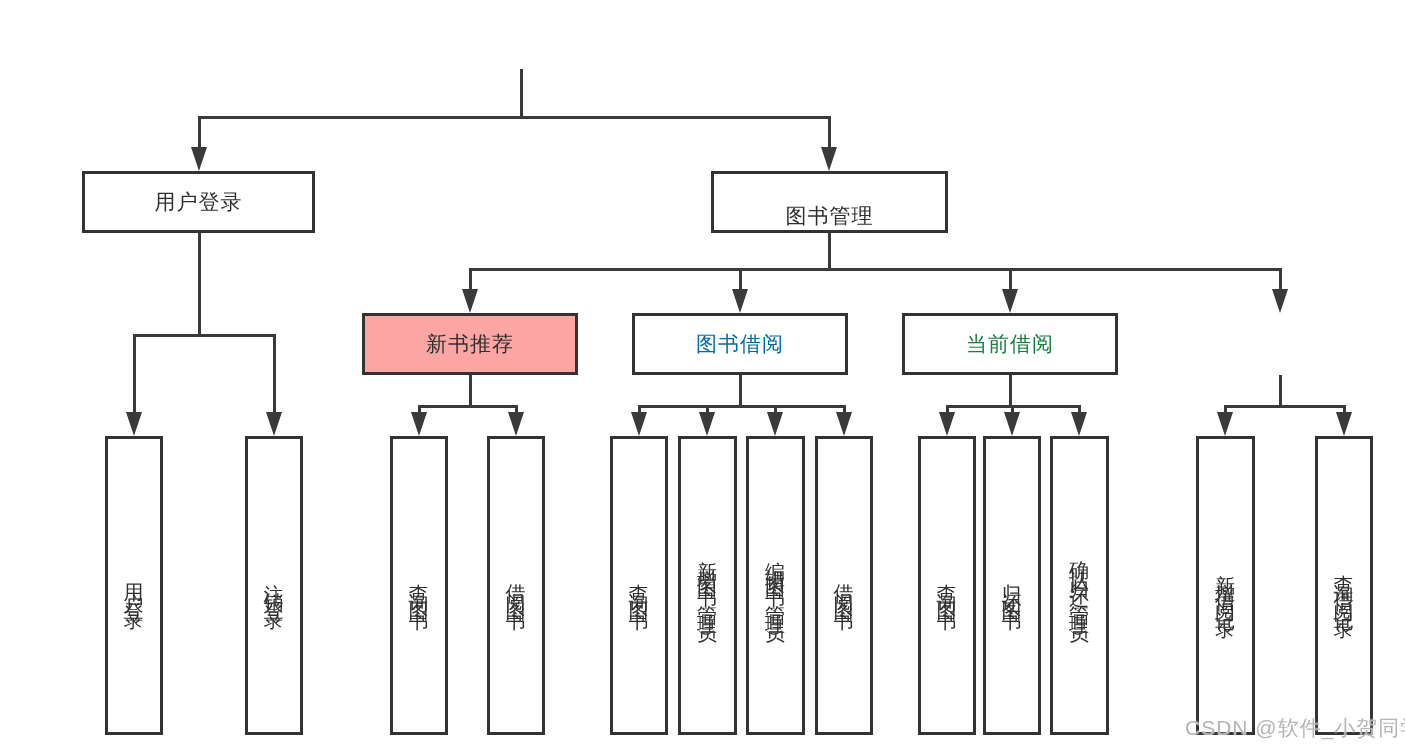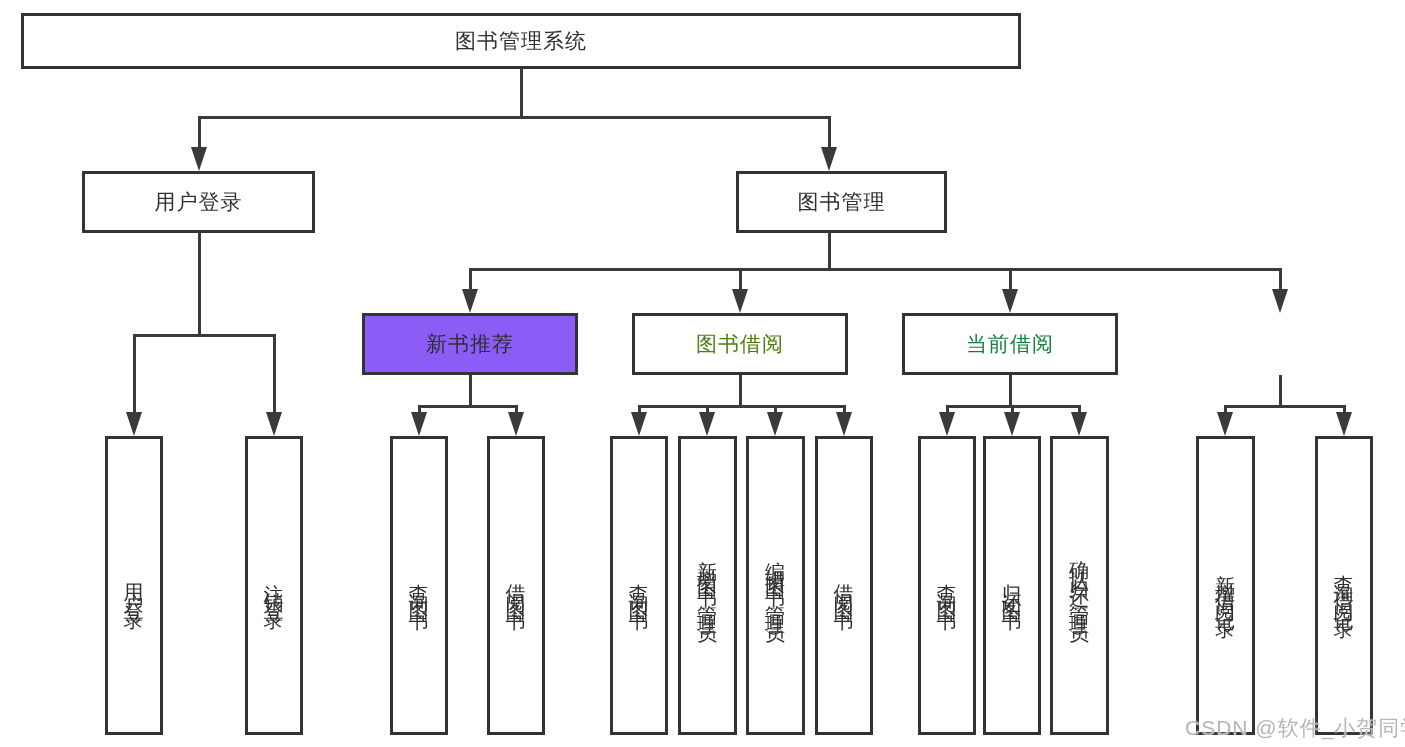--- a/index.html
+++ b/index.html
@@ -119,34 +119,31 @@
       <div class="line" style="left: 1077.5px; top: 406px; width: 3px; height: 12px; background: rgb(58, 58, 58);"></div>
       <div class="arrowhead" style="left: 1071px; top: 412px; border-top-color: rgb(58, 58, 58);"></div>
       <div class="line" style="left: 1278.5px; top: 375px; width: 3px; height: 32.5px; background: rgb(58, 58, 58);"></div>
       <div class="line" style="left: 1223.5px; top: 404.5px; width: 122px; height: 3px; background: rgb(58, 58, 58);"></div>
       <div class="line" style="left: 1223.5px; top: 406px; width: 3px; height: 12px; background: rgb(58, 58, 58);"></div>
       <div class="arrowhead" style="left: 1217px; top: 412px; border-top-color: rgb(58, 58, 58);"></div>
       <div class="line" style="left: 1342.5px; top: 406px; width: 3px; height: 12px; background: rgb(58, 58, 58);"></div>
       <div class="arrowhead" style="left: 1336px; top: 412px; border-top-color: rgb(58, 58, 58);"></div>
     </div>
   <div class="layer" id="layer-nodes">
-      <div class="node horizontal" style="left: 21px; top: 13px; width: 1000px; height: 56px; border-color: rgb(51, 51, 51); background: rgb(255, 255, 255);">
-        <span class="label" style="color: rgb(47, 47, 47);">图书管理系统</span>
-      </div>
       <div class="node horizontal" style="left: 82px; top: 171px; width: 233px; height: 62px; border-color: rgb(51, 51, 51); background: rgb(255, 255, 255);">
         <span class="label" style="color: rgb(47, 47, 47);">用户登录</span>
       </div>
-      <div class="node horizontal" style="left: 736px; top: 171px; width: 211px; height: 62px; border-color: rgb(51, 51, 51); background: rgb(255, 255, 255);">
+      <div class="node horizontal" style="left: 711px; top: 171px; width: 237px; height: 62px; border-color: rgb(51, 51, 51); background: rgb(255, 255, 255); align-items: flex-end;">
         <span class="label" style="color: rgb(47, 47, 47);">图书管理</span>
       </div>
-      <div class="node horizontal" style="left: 362px; top: 313px; width: 216px; height: 62px; border-color: rgb(51, 51, 51); background: #8b5cf6;">
+      <div class="node horizontal" style="left: 362px; top: 313px; width: 216px; height: 62px; border-color: rgb(51, 51, 51); background: #fca5a5;">
         <span class="label" style="color: rgb(47, 47, 47);">新书推荐</span>
       </div>
       <div class="node horizontal" style="left: 632px; top: 313px; width: 216px; height: 62px; border-color: rgb(51, 51, 51); background: rgb(255, 255, 255);">
-        <span class="label" style="color: #4d7c0f;">图书借阅</span>
+        <span class="label" style="color: #0369a1;">图书借阅</span>
       </div>
       <div class="node horizontal" style="left: 902px; top: 313px; width: 216px; height: 62px; border-color: rgb(51, 51, 51); background: rgb(255, 255, 255);">
         <span class="label" style="color: #15803d;">当前借阅</span>
       </div>
       <div class="node vertical" style="left: 105px; top: 436px; width: 58px; height: 299px; border-color: rgb(51, 51, 51); background: rgb(255, 255, 255);">
         <span class="label" style="color: rgb(47, 47, 47);">用户登录</span>
       </div>
       <div class="node vertical" style="left: 245px; top: 436px; width: 58px; height: 299px; border-color: rgb(51, 51, 51); background: rgb(255, 255, 255);">
         <span class="label" style="color: rgb(47, 47, 47);">注销登录</span>
       </div>

